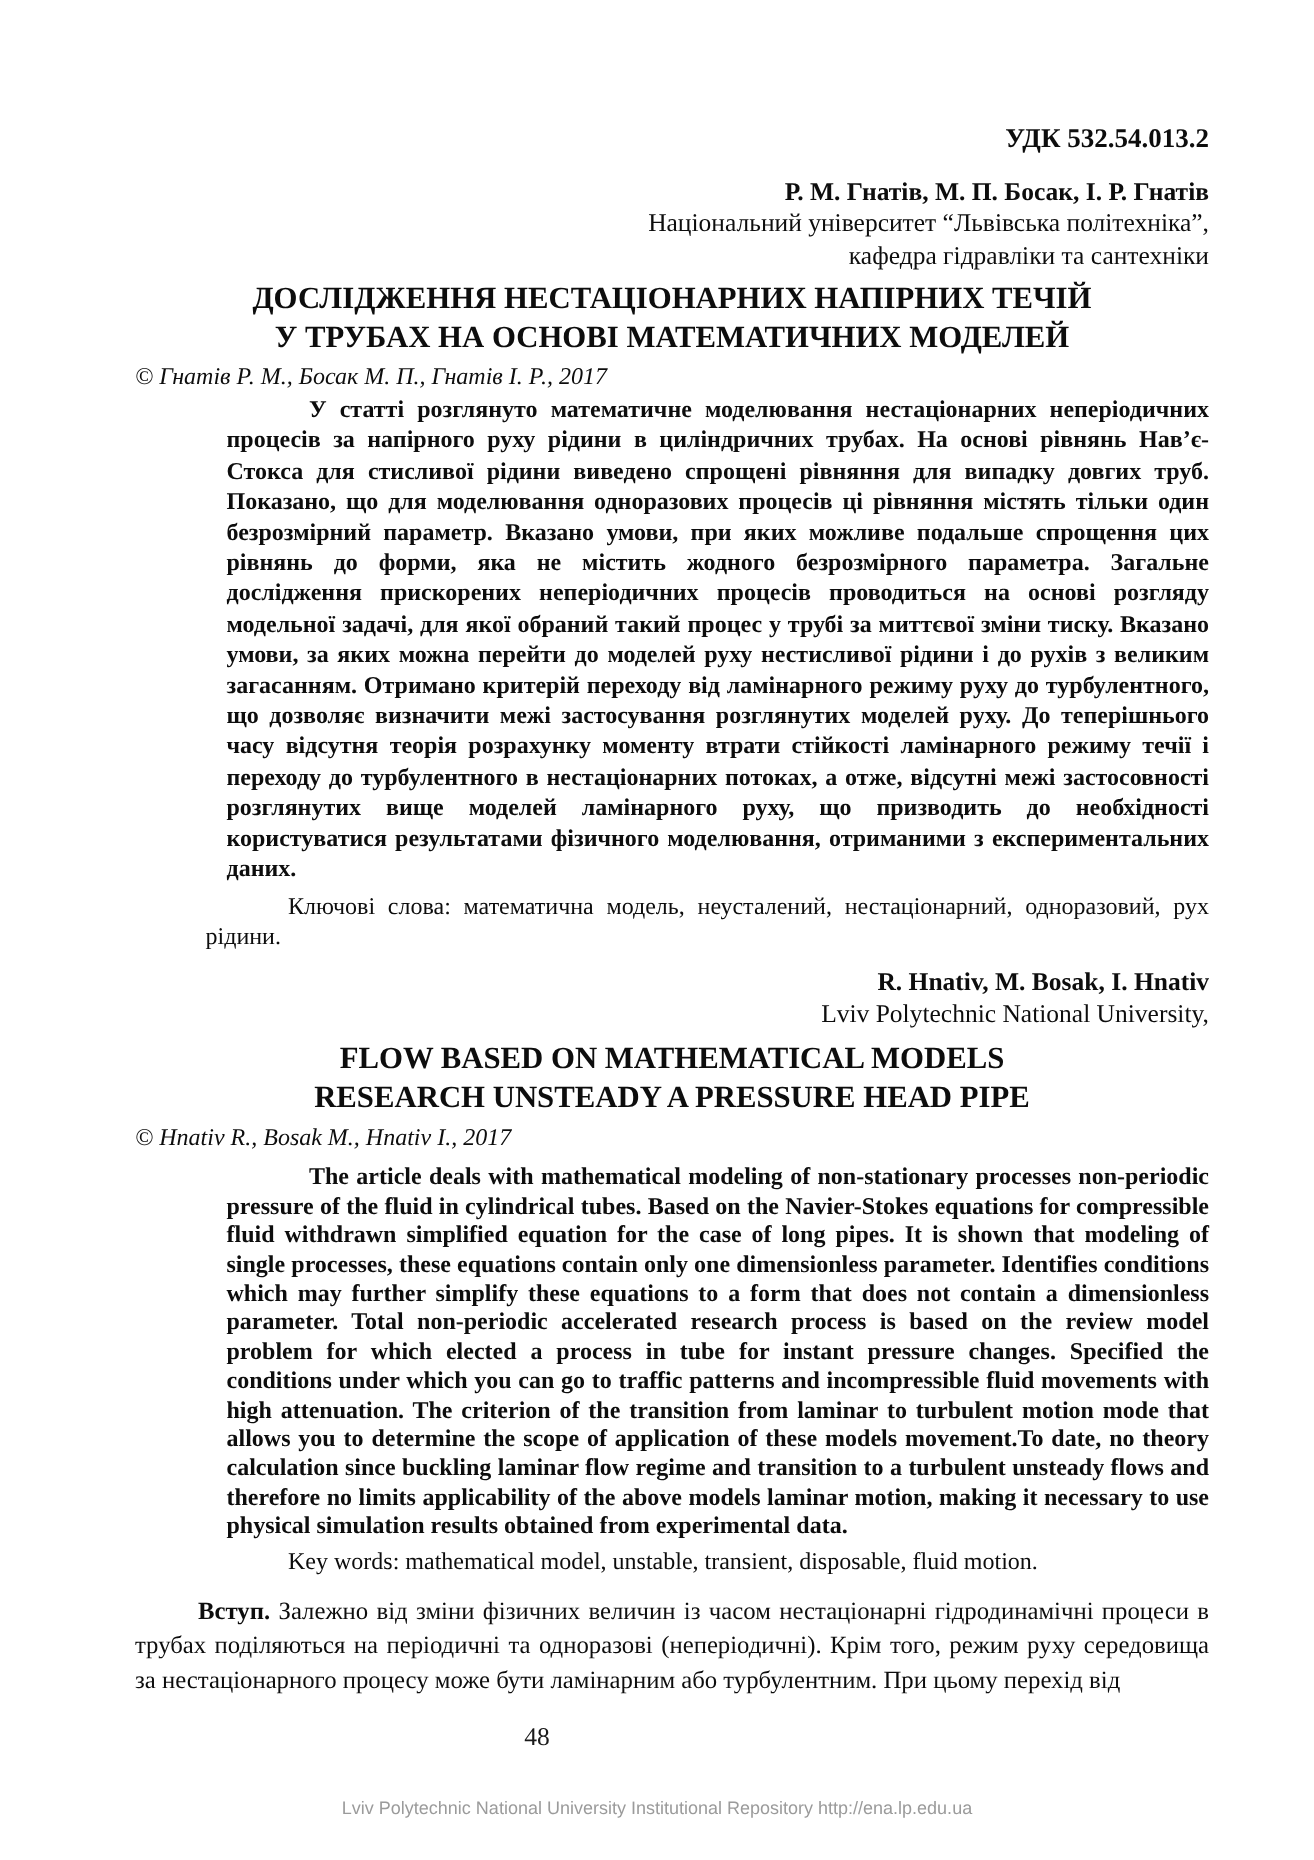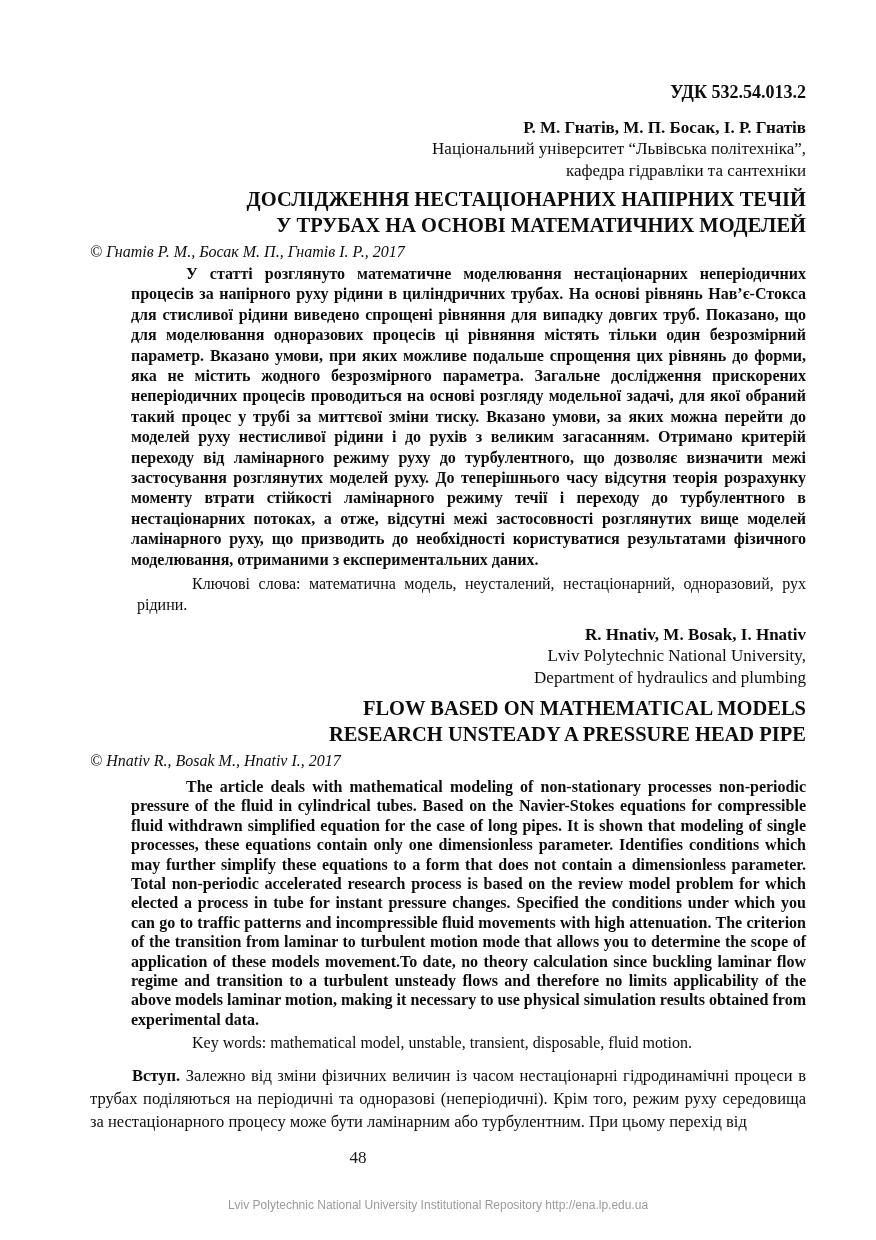--- a/index.html
+++ b/index.html
@@ -30,38 +30,38 @@
     font-size: 17px;
     line-height: 20px;
     margin-top: 16px;
   }
   .affil-line {
     text-align: right;
     font-size: 17px;
     line-height: 22px;
   }
   .main-title {
-    text-align: right;
+    text-align: center;
     font-weight: bold;
     font-size: 20.5px;
     line-height: 26px;
     margin-top: 4px;
   }
   .copyright {
     font-style: italic;
     font-size: 16px;
     line-height: 20px;
     margin-top: 4px;
   }
   .abstract {
     font-weight: bold;
     font-size: 16px;
     line-height: 20.4px;
     text-align: justify;
-    margin: 2px 0 0 41px;
+    margin: 2px 0 0 61px;
     text-indent: 55px;
   }
   .keywords {
     font-weight: normal;
     font-size: 16px;
     line-height: 20.4px;
     text-align: justify;
     margin: 4px 0 0 47px;
     text-indent: 55px;
   }
@@ -115,21 +115,20 @@
     </div>
 
     <div class="copyright">© Гнатів Р. М., Босак М. П., Гнатів І. Р., 2017</div>
 
     <p class="abstract">У статті розглянуто математичне моделювання нестаціонарних неперіодичних процесів за напірного руху рідини в циліндричних трубах. На основі рівнянь Нав’є-Стокса для стисливої рідини виведено спрощені рівняння для випадку довгих труб. Показано, що для моделювання одноразових процесів ці рівняння містять тільки один безрозмірний параметр. Вказано умови, при яких можливе подальше спрощення цих рівнянь до форми, яка не містить жодного безрозмірного параметра. Загальне дослідження прискорених неперіодичних процесів проводиться на основі розгляду модельної задачі, для якої обраний такий процес у трубі за миттєвої зміни тиску. Вказано умови, за яких можна перейти до моделей руху нестисливої рідини і до рухів з великим загасанням. Отримано критерій переходу від ламінарного режиму руху до турбулентного, що дозволяє визначити межі застосування розглянутих моделей руху. До теперішнього часу відсутня теорія розрахунку моменту втрати стійкості ламінарного режиму течії і переходу до турбулентного в нестаціонарних потоках, а отже, відсутні межі застосовності розглянутих вище моделей ламінарного руху, що призводить до необхідності користуватися результатами фізичного моделювання, отриманими з експериментальних даних.</p>
 
     <p class="keywords">Ключові слова: математична модель, неусталений, нестаціонарний, одноразовий, рух рідини.</p>
 
     <div class="authors-line en">R. Hnativ, M. Bosak, I. Hnativ</div>
     <div class="affil-line">Lviv Polytechnic National University,</div>
-    <div class="affil-line">Department of hydraulics and plumbing</div>
 
     <div class="main-title en">
       <div>FLOW BASED ON MATHEMATICAL MODELS</div>
       <div>RESEARCH UNSTEADY A PRESSURE HEAD PIPE</div>
     </div>
 
     <div class="copyright">© Hnativ R., Bosak M., Hnativ I., 2017</div>
 
     <p class="abstract en">The article deals with mathematical modeling of non-stationary processes non-periodic pressure of the fluid in cylindrical tubes. Based on the Navier-Stokes equations for compressible fluid withdrawn simplified equation for the case of long pipes. It is shown that modeling of single processes, these equations contain only one dimensionless parameter. Identifies conditions which may further simplify these equations to a form that does not contain a dimensionless parameter. Total non-periodic accelerated research process is based on the review model problem for which elected a process in tube for instant pressure changes. Specified the conditions under which you can go to traffic patterns and incompressible fluid movements with high attenuation. The criterion of the transition from laminar to turbulent motion mode that allows you to determine the scope of application of these models movement.To date, no theory calculation since buckling laminar flow regime and transition to a turbulent unsteady flows and therefore no limits applicability of the above models laminar motion, making it necessary to use physical simulation results obtained from experimental data.</p>
 

